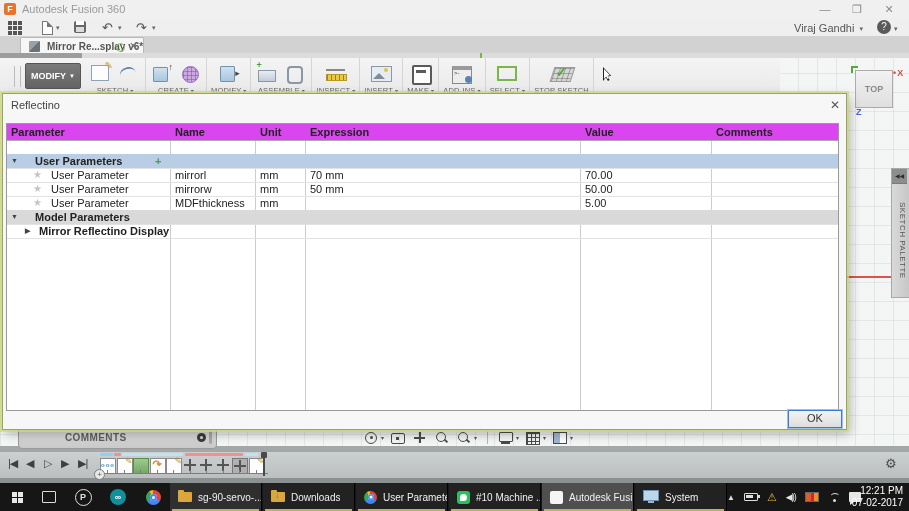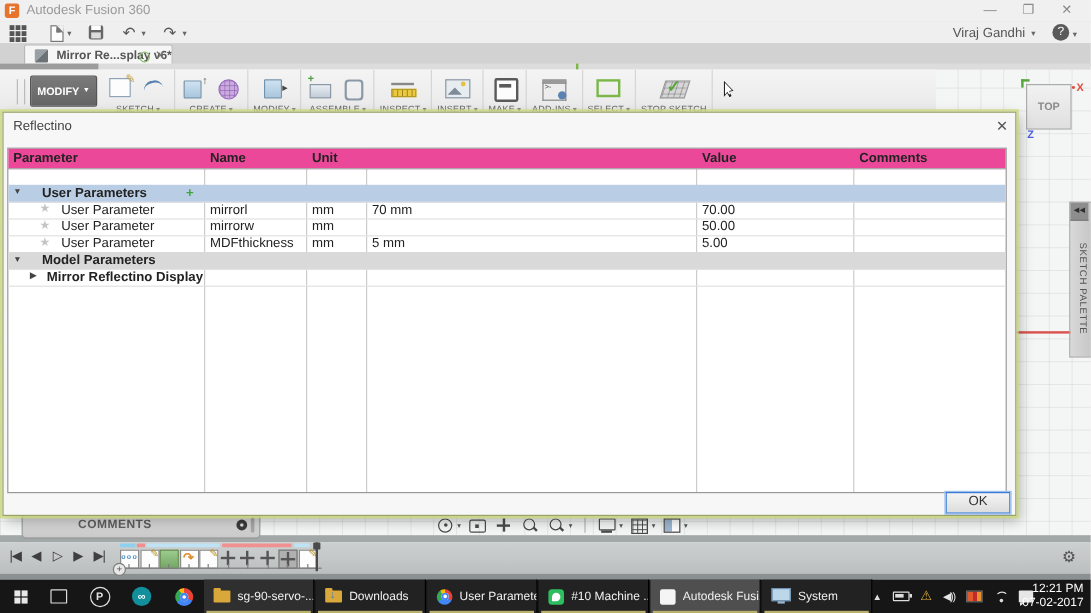--- a/index.html
+++ b/index.html
@@ -110,21 +110,21 @@
   .palette-label{left:1px;top:18px;width:14px;height:106px;writing-mode:vertical-rl;font-size:8px;color:#555;letter-spacing:.5px;text-align:center;}
 
   
   .dialog{left:2px;top:93px;width:843px;height:335px;background:#f7f7f7;border:1px solid #9aa26a;box-shadow:0 0 0 2px rgba(205,218,120,.75),3px 4px 10px rgba(0,0,0,.28);z-index:10;}
   .dlg-title{left:8px;top:5px;font-size:11px;color:#444;}
   .dlg-close{left:824px;top:3px;width:16px;height:16px;font-size:12px;color:#555;text-align:center;line-height:16px;}
   .ptable{left:3px;top:29px;width:831px;height:286px;background:#fff;border:1px solid #999;}
   .colline{position:absolute;top:0;bottom:0;width:1px;background:#ccc;}
   .trow{position:absolute;left:0;width:831px;height:14px;border-bottom:1px solid #e2e2e2;font-size:11px;color:#222;}
   .trow .cell{position:absolute;top:0;height:14px;line-height:14px;white-space:nowrap;overflow:hidden;}
-  .thead-row{height:16px;font-weight:bold;border-bottom:1px solid #aaa;background:#ec4899;}
+  .thead-row{height:16px;font-weight:bold;border-bottom:1px solid #aaa;background:#d946ef;}
   .thead-row .cell{height:16px;line-height:16px;}
   .row-favorites,.row-group{background:#d9d9d9;font-weight:bold;}
   .row-group-selected{background:#b9cde4;font-weight:bold;}
   .row-subgroup{font-weight:bold;}
   .chev{position:absolute;left:4px;top:0;font-size:7px;color:#444;line-height:14px;}
   .chev-sub{left:18px;}
   .star-ic{position:absolute;left:26px;top:0;font-size:10px;color:#c4c4c4;line-height:14px;}
   .plus-ic{position:absolute;left:148px;top:0;font-size:11px;font-weight:bold;color:#3fa53f;line-height:14px;}
   .ok-btn{left:785px;top:316px;width:52px;height:16px;background:linear-gradient(#f4f4f4,#dddddd);border:1px solid #3a7bd5;outline:1px solid #9cc0ea;font-size:11px;color:#333;text-align:center;line-height:15px;}
 
@@ -381,20 +381,21 @@
     <div class="abs ptable" id="ptable">
         <div class="colline" style="left: 163px;"></div>
         <div class="colline" style="left: 248px;"></div>
         <div class="colline" style="left: 298px;"></div>
         <div class="colline" style="left: 573px;"></div>
         <div class="colline" style="left: 704px;"></div>
         <div class="trow thead-row" style="top: 0px;">
           <div class="cell" style="left: 4px; width: 163px;">Parameter</div>
           <div class="cell" style="left: 168px; width: 85px;">Name</div>
           <div class="cell" style="left: 253px; width: 50px;">Unit</div>
+          <div class="cell" style="left: 303px; width: 275px;">Expression</div>
           <div class="cell" style="left: 578px; width: 131px;">Value</div>
           <div class="cell" style="left: 709px; width: 127px;">Comments</div>
         </div>
         <div class="trow row-group-selected" style="top: 30px;">
           <div class="cell" style="left: 0px; width: 163px;">
             <div class="chev">▼</div>
             <div style="position: absolute; left: 28px;">User Parameters</div>
             <div class="plus-ic">+</div>
           </div>
           <div class="cell" style="left: 168px; width: 77px;"></div>
@@ -414,31 +415,31 @@
           <div class="cell" style="left: 578px; width: 123px;">70.00</div>
           <div class="cell" style="left: 709px; width: 119px;"></div>
         </div>
         <div class="trow row-param" style="top: 58px;">
           <div class="cell" style="left: 0px; width: 163px;">
             <div class="star-ic">★</div>
             <div style="position: absolute; left: 44px;">User Parameter</div>
           </div>
           <div class="cell" style="left: 168px; width: 77px;">mirrorw</div>
           <div class="cell" style="left: 253px; width: 42px;">mm</div>
+          <div class="cell" style="left: 303px; width: 267px;">50 mm</div>
           <div class="cell" style="left: 578px; width: 123px;">50.00</div>
           <div class="cell" style="left: 709px; width: 119px;"></div>
         </div>
         <div class="trow row-param" style="top: 72px;">
           <div class="cell" style="left: 0px; width: 163px;">
             <div class="star-ic">★</div>
             <div style="position: absolute; left: 44px;">User Parameter</div>
           </div>
           <div class="cell" style="left: 168px; width: 77px;">MDFthickness</div>
           <div class="cell" style="left: 253px; width: 42px;">mm</div>
-          <div class="cell" style="left: 303px; width: 267px;">5 mm</div>
           <div class="cell" style="left: 578px; width: 123px;">5.00</div>
           <div class="cell" style="left: 709px; width: 119px;"></div>
         </div>
         <div class="trow row-group" style="top: 86px;">
           <div class="cell" style="left: 0px; width: 163px; text-align: right;">
             <div class="chev">▼</div>
             <div style="position: absolute; left: 28px;">Model Parameters</div>
           </div>
           <div class="cell" style="left: 168px; width: 77px;"></div>
           <div class="cell" style="left: 253px; width: 42px;"></div>

